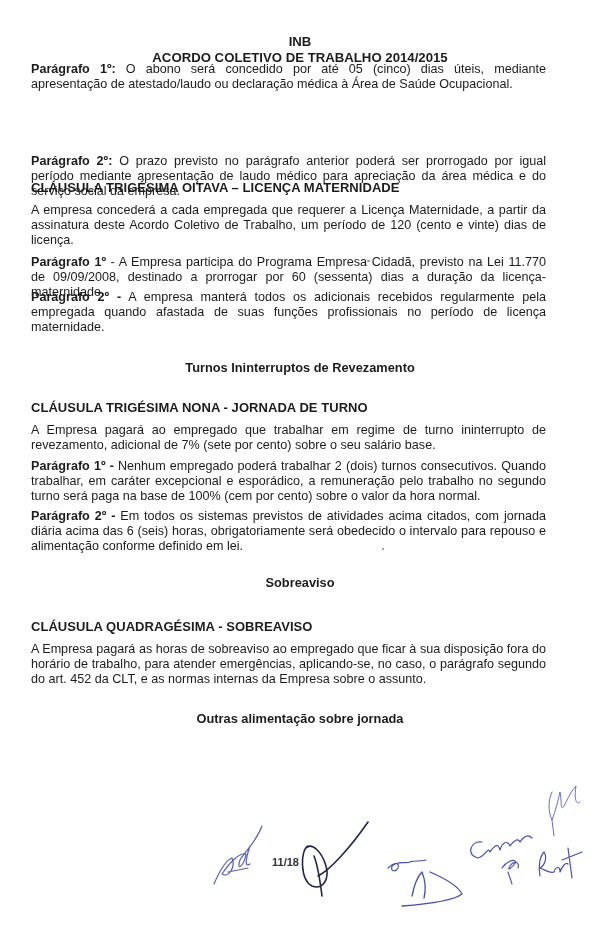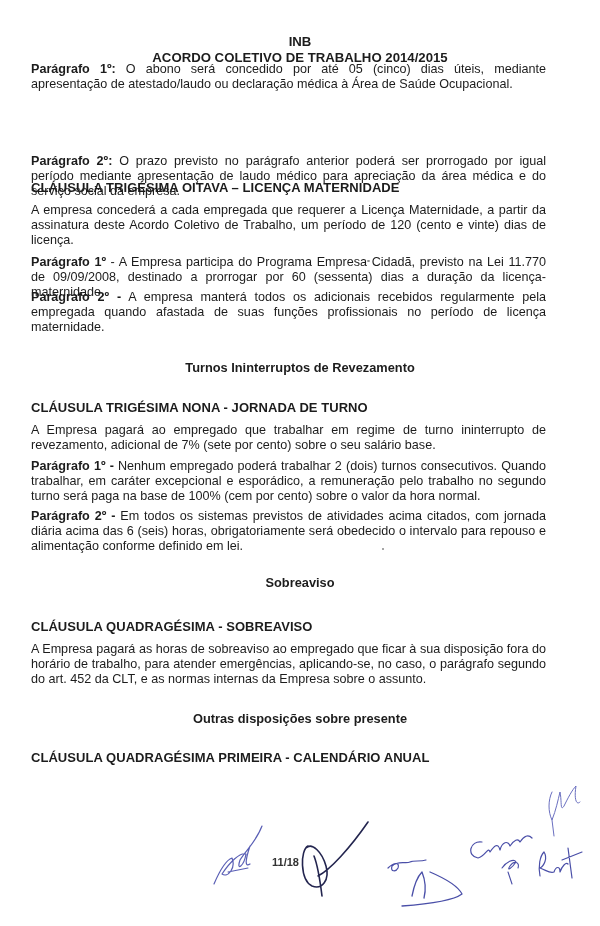--- a/index.html
+++ b/index.html
@@ -49,23 +49,22 @@
   </div>
   <div class="blk just" style="top:509px;">
     <span class="b">Parágrafo 2º -</span><span> Em todos os sistemas previstos de atividades acima citados, com jornada diária acima das 6 (seis) horas, obrigatoriamente será obedecido o intervalo para repouso e alimentação conforme definido em lei.</span>
   </div>
 
   <div class="sect" style="top:575px;">Sobreaviso</div>
 
   <div class="clause" style="top:619px;">CLÁUSULA QUADRAGÉSIMA - SOBREAVISO</div>
   <div class="blk just" style="top:642px;">A Empresa pagará as horas de sobreaviso ao empregado que ficar à sua disposição fora do horário de trabalho, para atender emergências, aplicando-se, no caso, o parágrafo segundo do art. 452 da CLT, e as normas internas da Empresa sobre o assunto.</div>
 
-  <div class="sect" style="top:711px;">Outras disposições sobre presente</div>
+  <div class="sect" style="top:711px;">Outras alimentação sobre jornada</div>
 
-  <div class="clause" style="top:750px;">CLÁUSULA QUADRAGÉSIMA PRIMEIRA - CALENDÁRIO ANUAL</div>
 
   <div class="pagenum">11/18</div>
 
   <svg class="sig" viewBox="0 0 600 926">
     <g fill="none" stroke-linecap="round" stroke-linejoin="round">
 
       <path d="M214 884 C220 870 226 860 232 858 C236 868 228 878 222 874 C230 862 240 852 246 854 C244 866 236 872 240 860 C246 850 256 842 262 826 M228 872 L248 868 M250 846 C246 858 244 868 250 864" stroke="#5a5fb5" stroke-width="1.2"></path>
 
       <path d="M308 846 C300 850 300 880 312 886 C322 890 330 880 326 866 C322 852 312 842 306 848 M314 856 C318 866 320 880 322 896 M318 876 C330 870 350 848 368 822" stroke="#23254f" stroke-width="1.6"></path>
 

